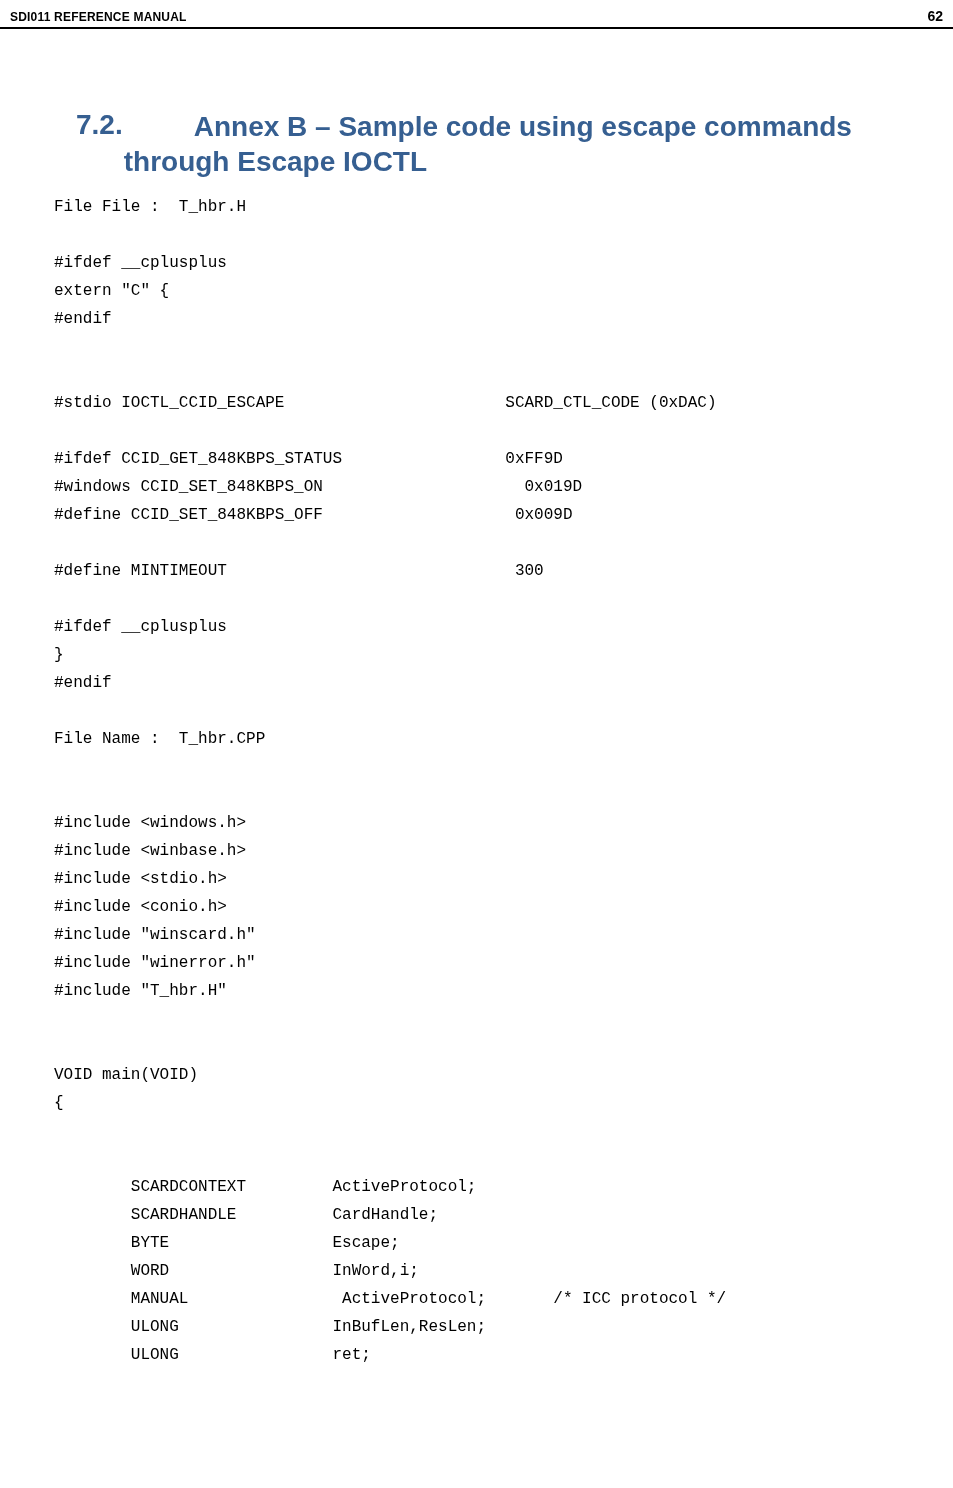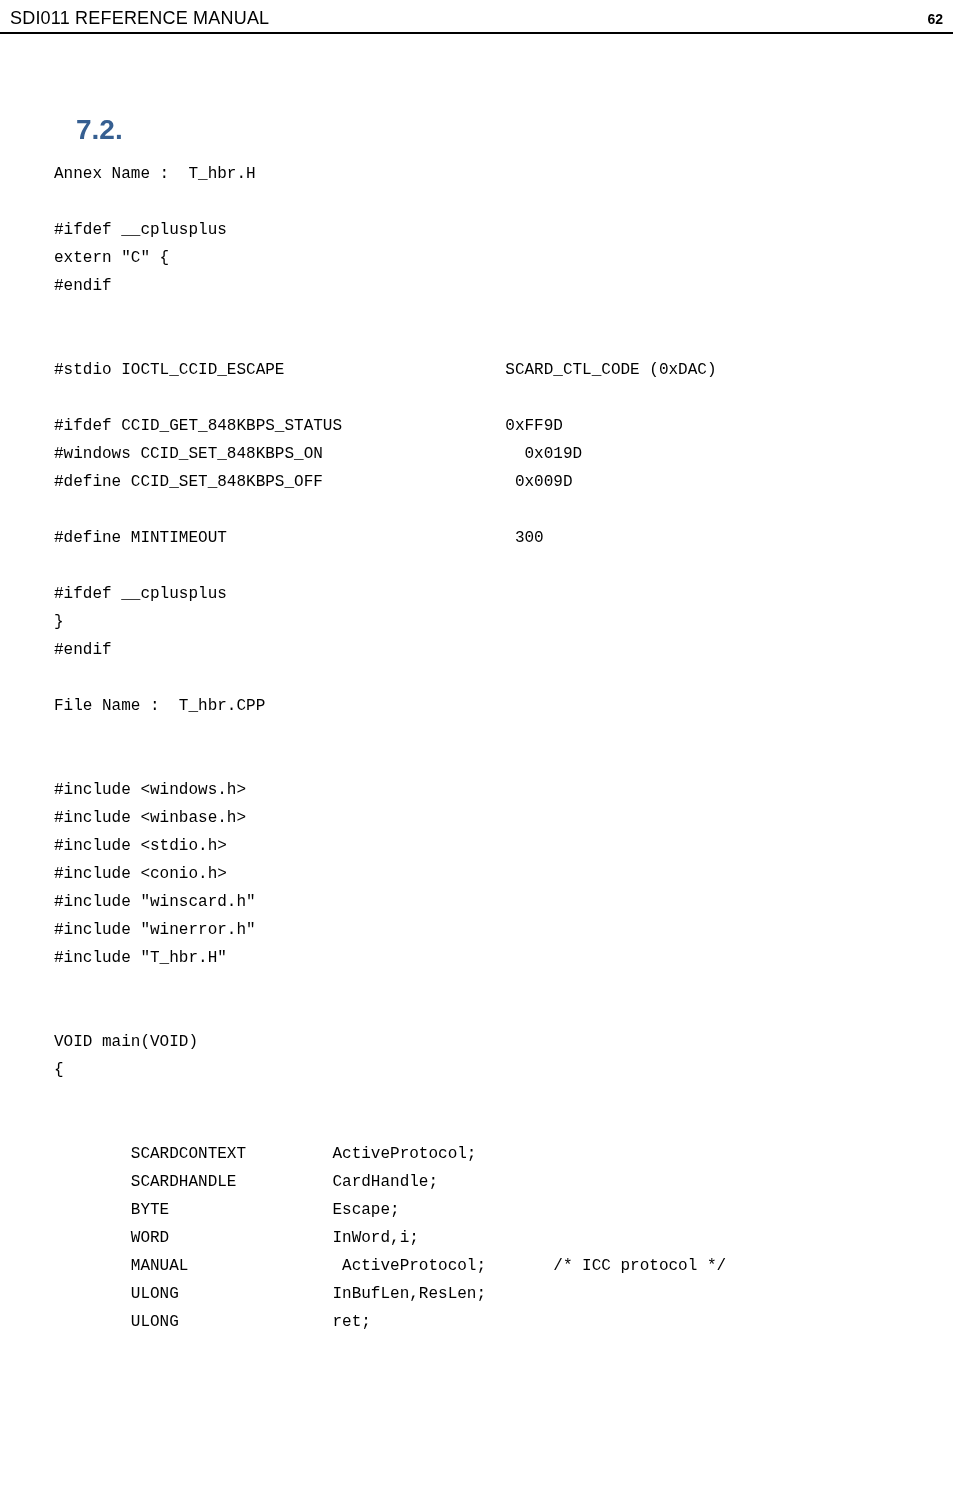--- a/index.html
+++ b/index.html
@@ -12,22 +12,22 @@
     }
     .header {
       display: flex;
       justify-content: space-between;
       align-items: baseline;
       padding: 8px 10px 3px 10px;
       border-bottom: 2px solid #000;
     }
     .header-title {
       font-family: Arial, Helvetica, sans-serif;
-      font-weight: normal;
-      font-size: 18px;
+      font-weight: bold;
+      font-size: 12px;
       font-variant: small-caps;
       letter-spacing: 0.2px;
     }
     .page-num {
       font-family: Arial, Helvetica, sans-serif;
       font-weight: bold;
       font-size: 14px;
     }
     .content {
       padding: 80px 54px 0 54px;
@@ -71,24 +71,26 @@
 
 <div class="header">
   <span class="header-title">SDI011 REFERENCE MANUAL</span>
   <span class="page-num">62</span>
 </div>
 
 <div class="content">
   <div class="section-heading">
     <span class="section-number">7.2.</span>
     <span class="section-title">
+      <span>Annex B – Sample code using escape commands</span>
+      <span class="section-title-indent">through Escape IOCTL</span>
     </span>
   </div>
 
-  <div class="code-block"><span>Annex Name :  T_hbr.H</span>
+  <div class="code-block"><span>File File :  T_hbr.H</span>
 <span></span>
 <span>#ifdef __cplusplus</span>
 <span>extern "C" {</span>
 <span>#endif</span>
 <span></span>
 <span></span>
 <span>#stdio IOCTL_CCID_ESCAPE                       SCARD_CTL_CODE (0xDAC)</span>
 <span></span>
 <span>#ifdef CCID_GET_848KBPS_STATUS                 0xFF9D</span>
 <span>#windows CCID_SET_848KBPS_ON                     0x019D</span>

